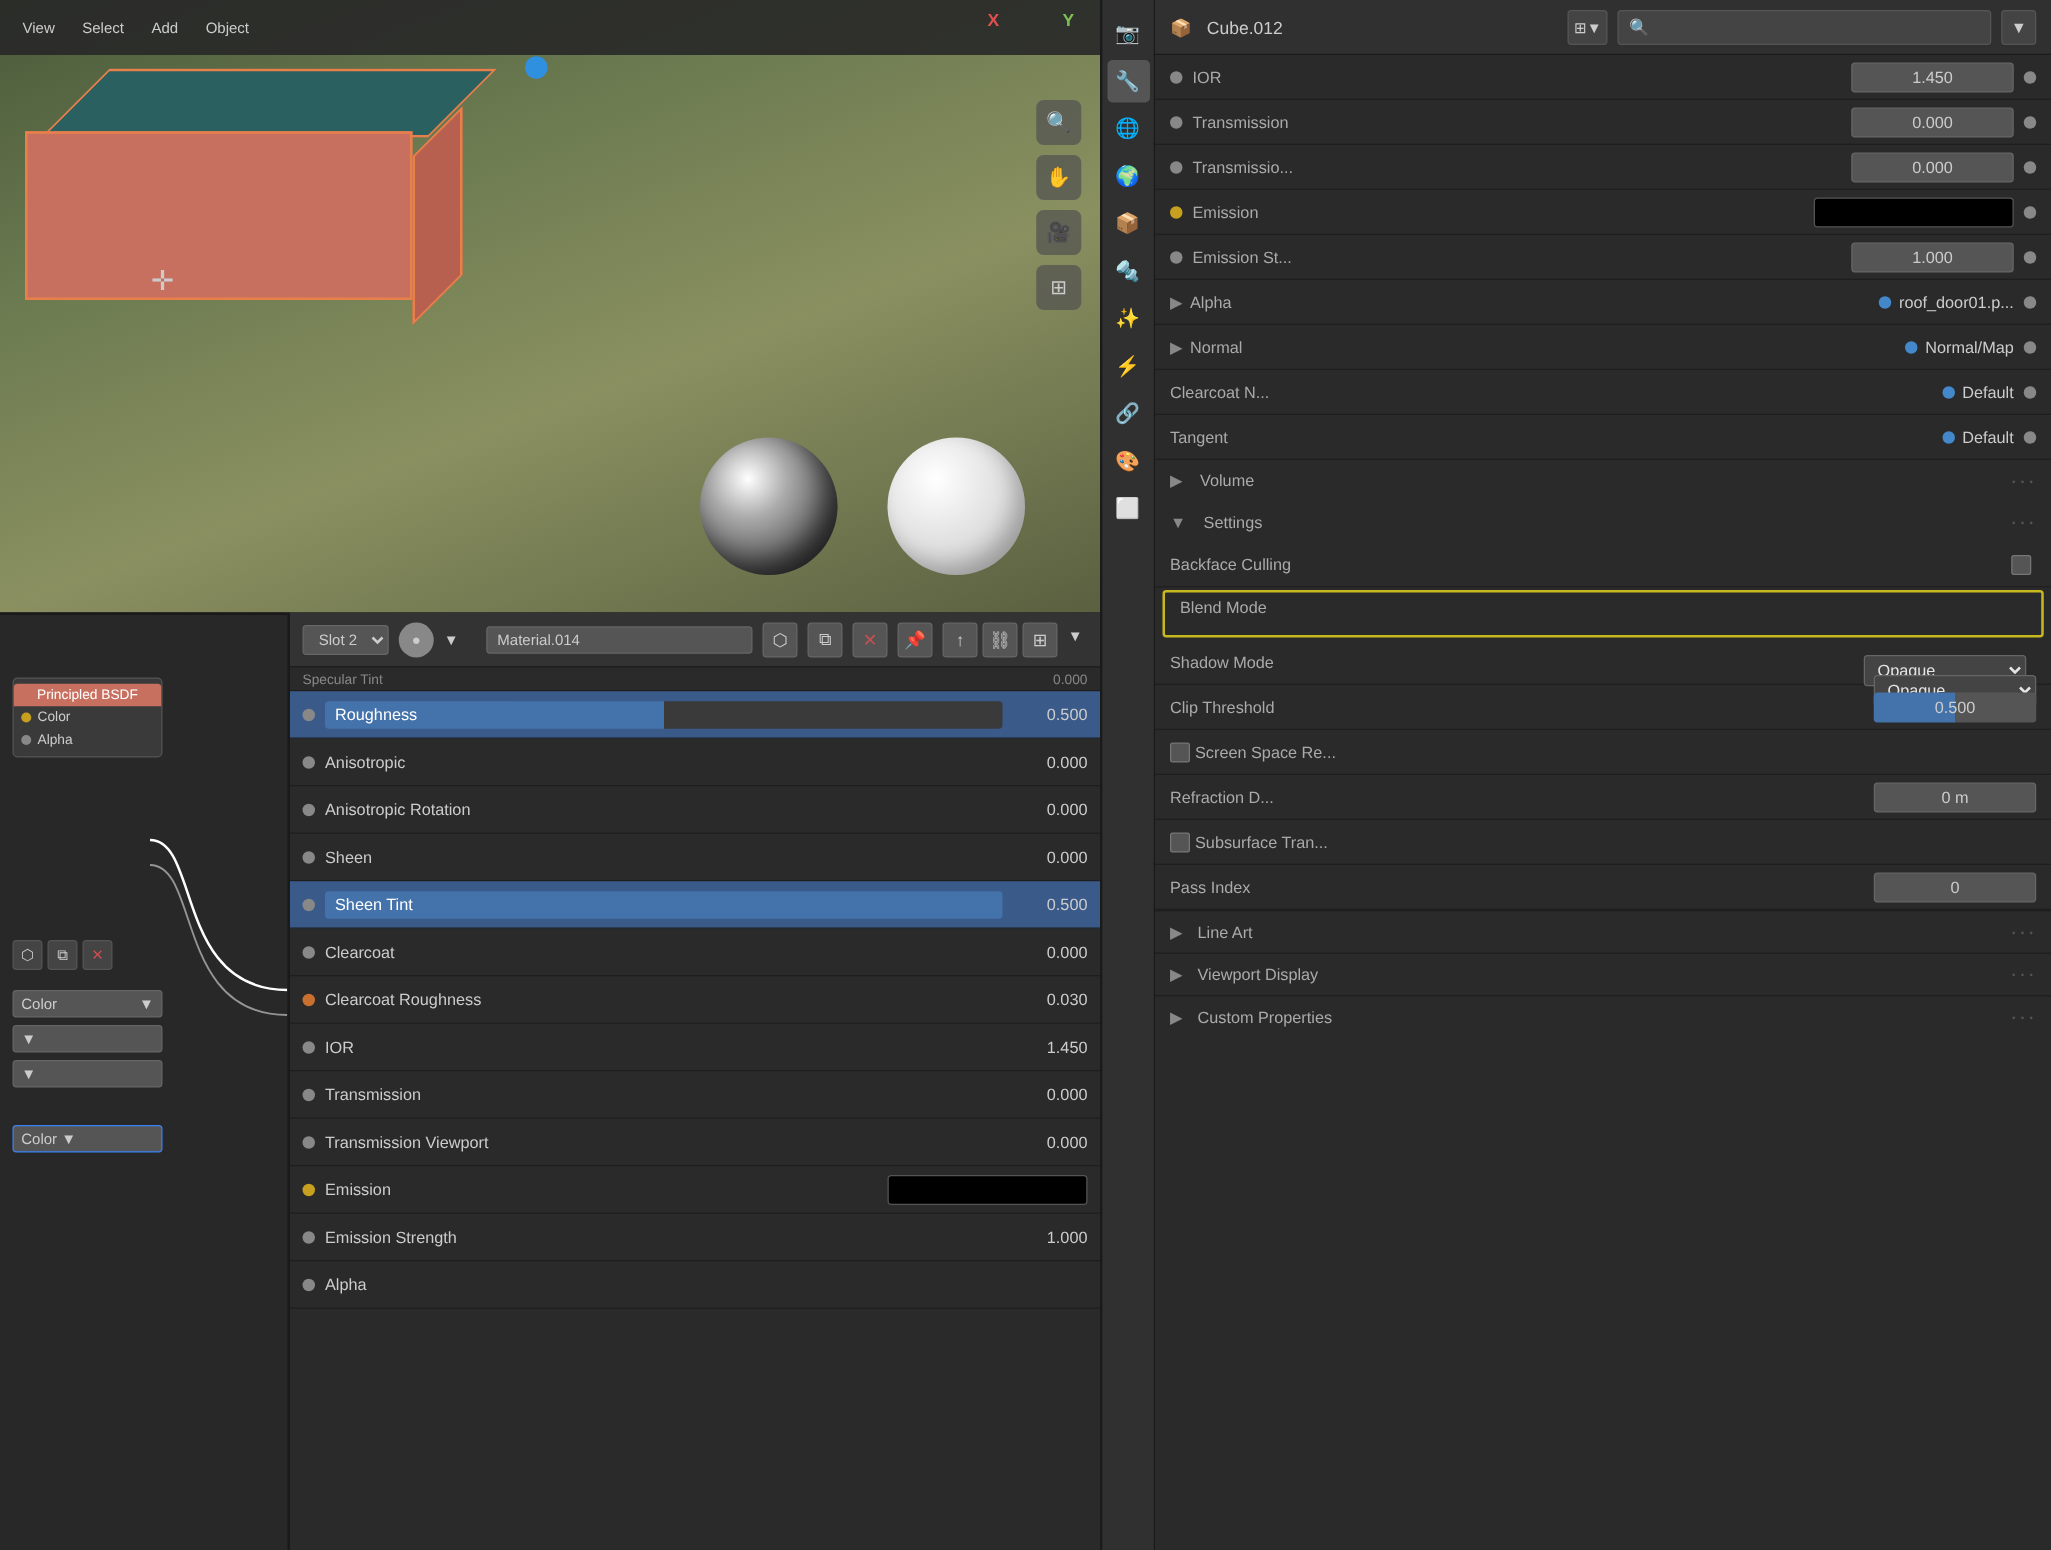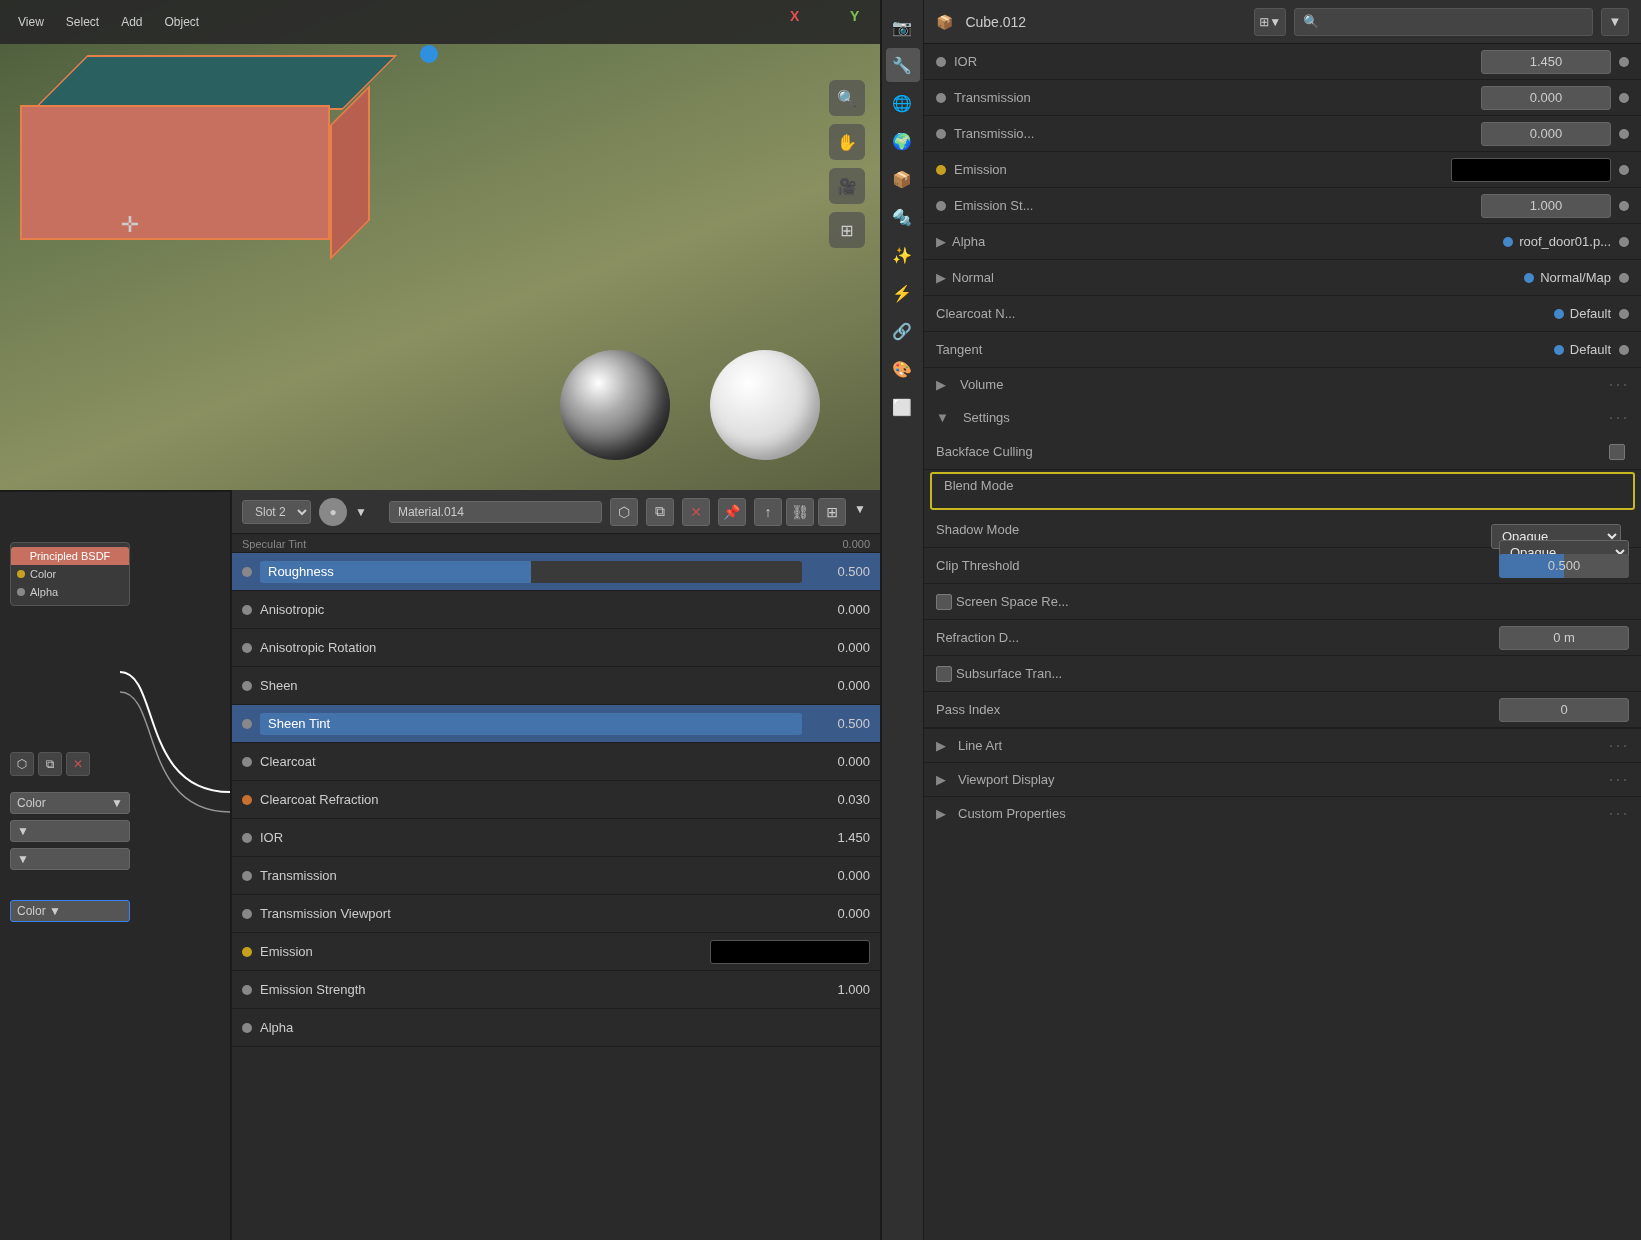--- a/index.html
+++ b/index.html
@@ -640,21 +640,21 @@
   </div>
 
   <div class="prop-row">
     <div class="prop-dot"></div>
     <span class="prop-label">Clearcoat</span>
     <span class="prop-value">0.000</span>
   </div>
 
   <div class="prop-row">
     <div class="prop-dot" style="background:#c87030;"></div>
-    <span class="prop-label">Clearcoat Refraction</span>
+    <span class="prop-label">Clearcoat Roughness</span>
     <span class="prop-value">0.030</span>
   </div>
 
   <div class="prop-row">
     <div class="prop-dot"></div>
     <span class="prop-label">IOR</span>
     <span class="prop-value">1.450</span>
   </div>
 
   <div class="prop-row">

